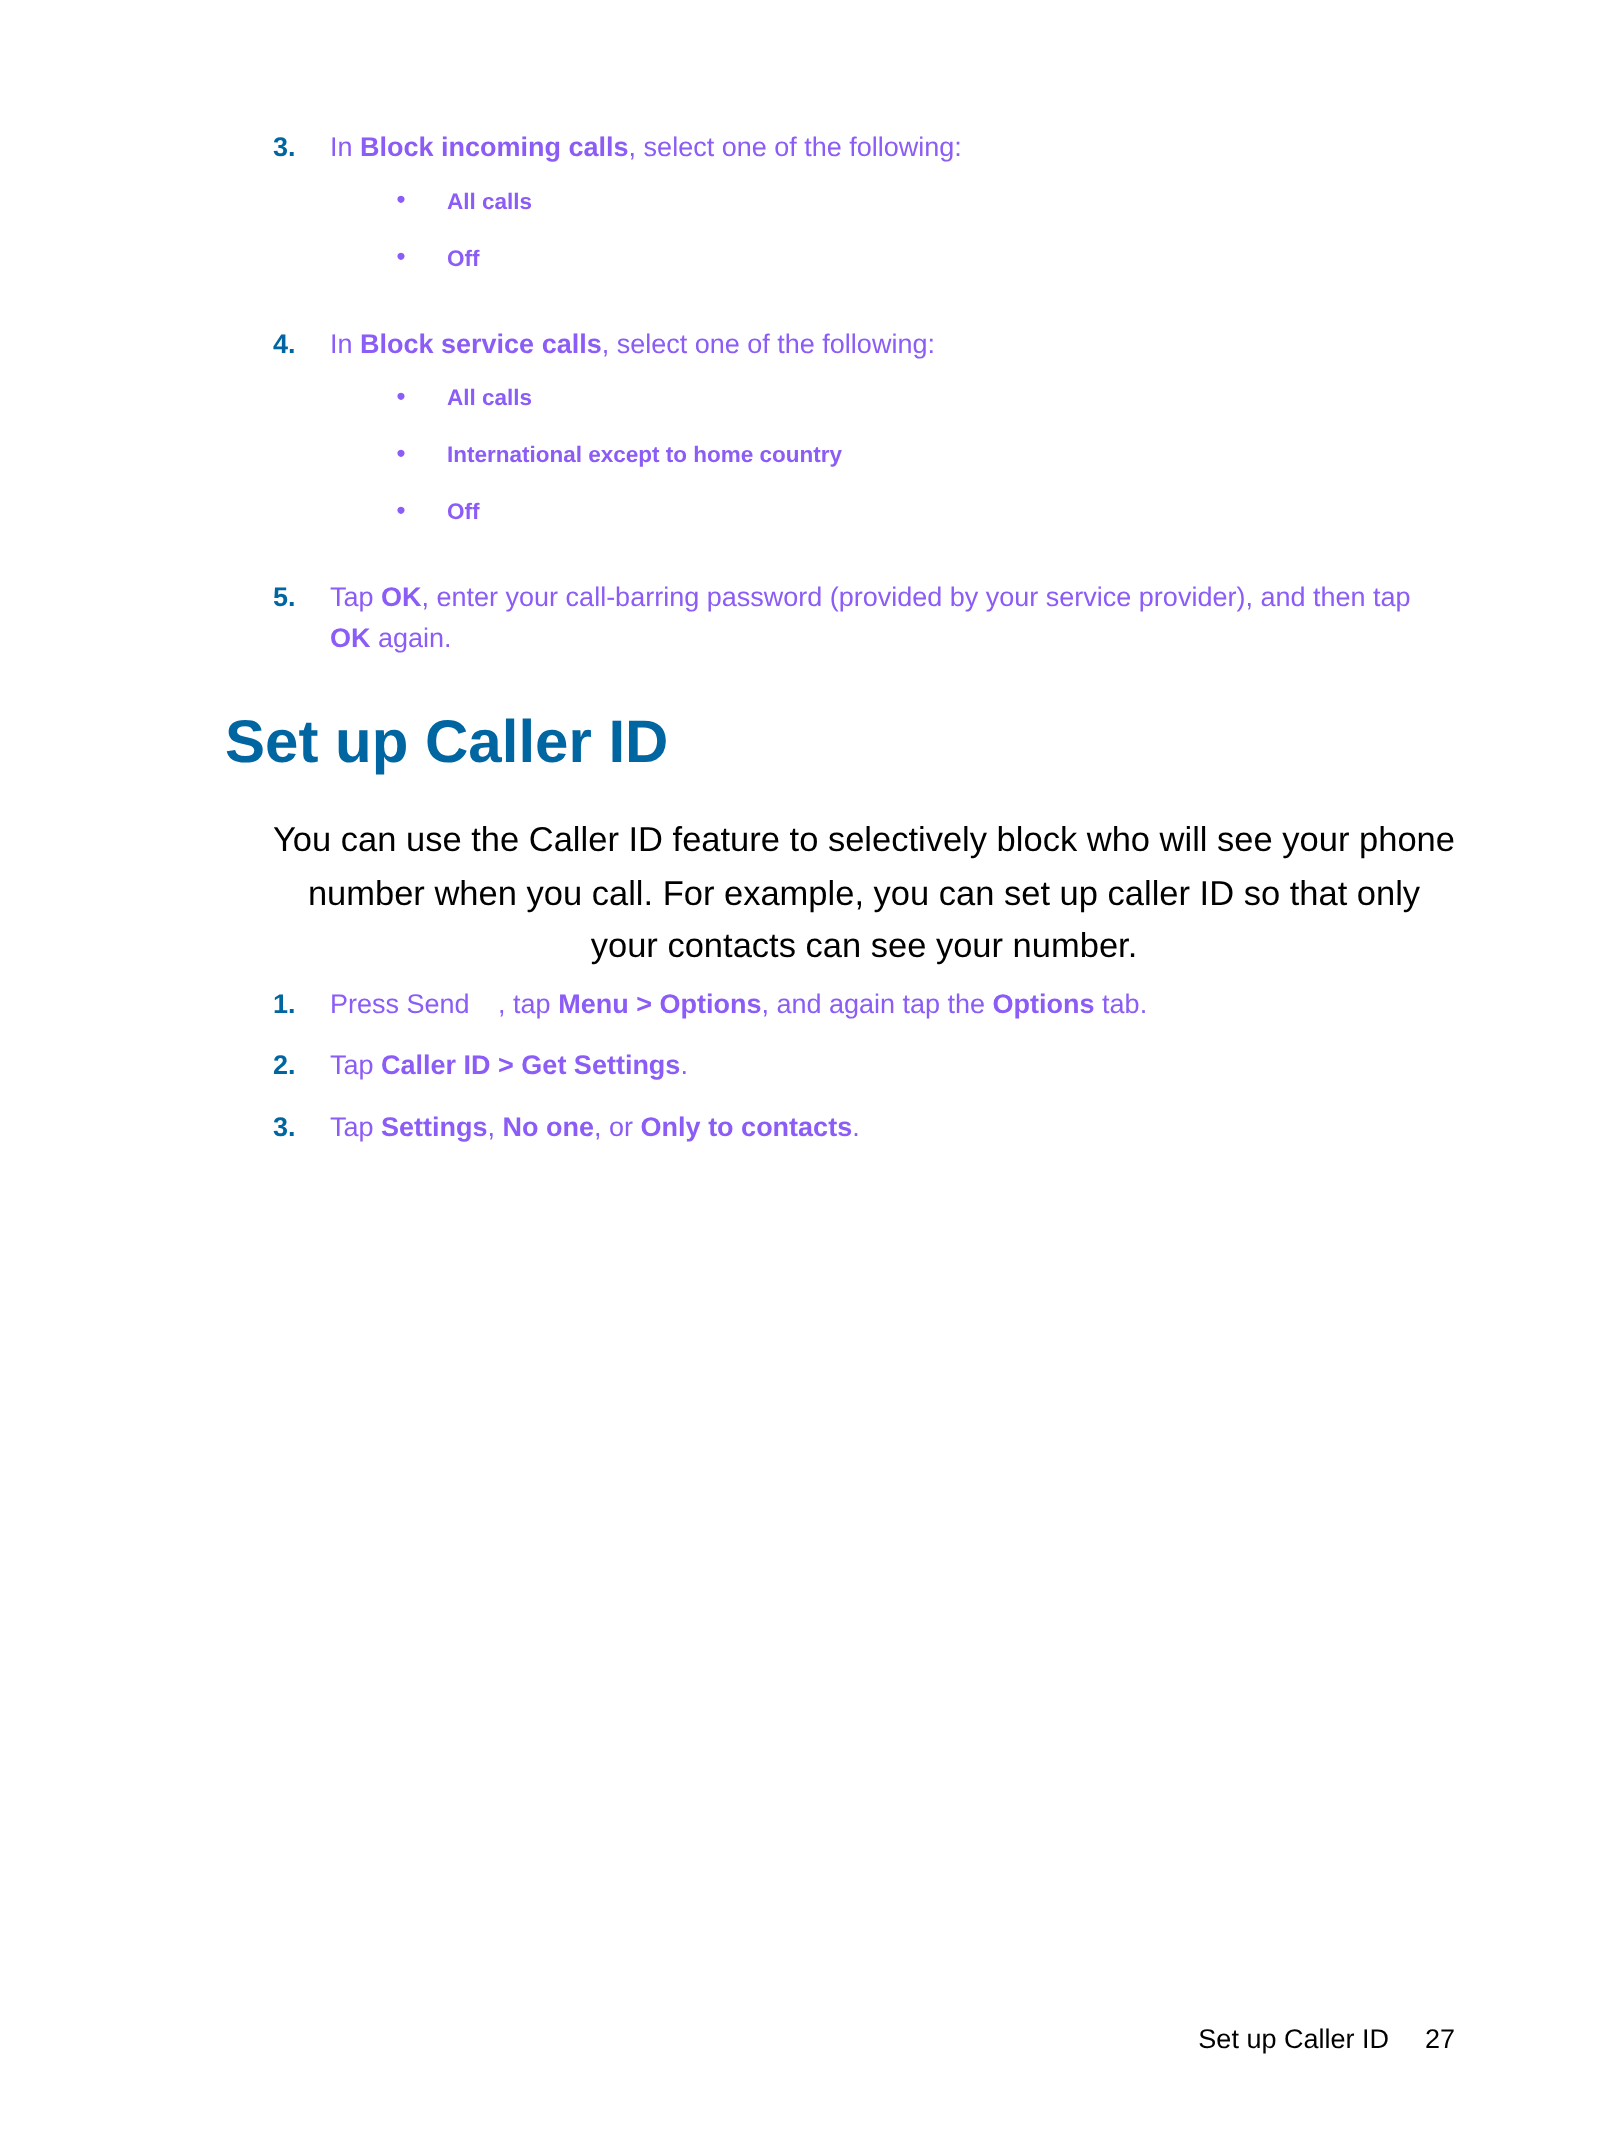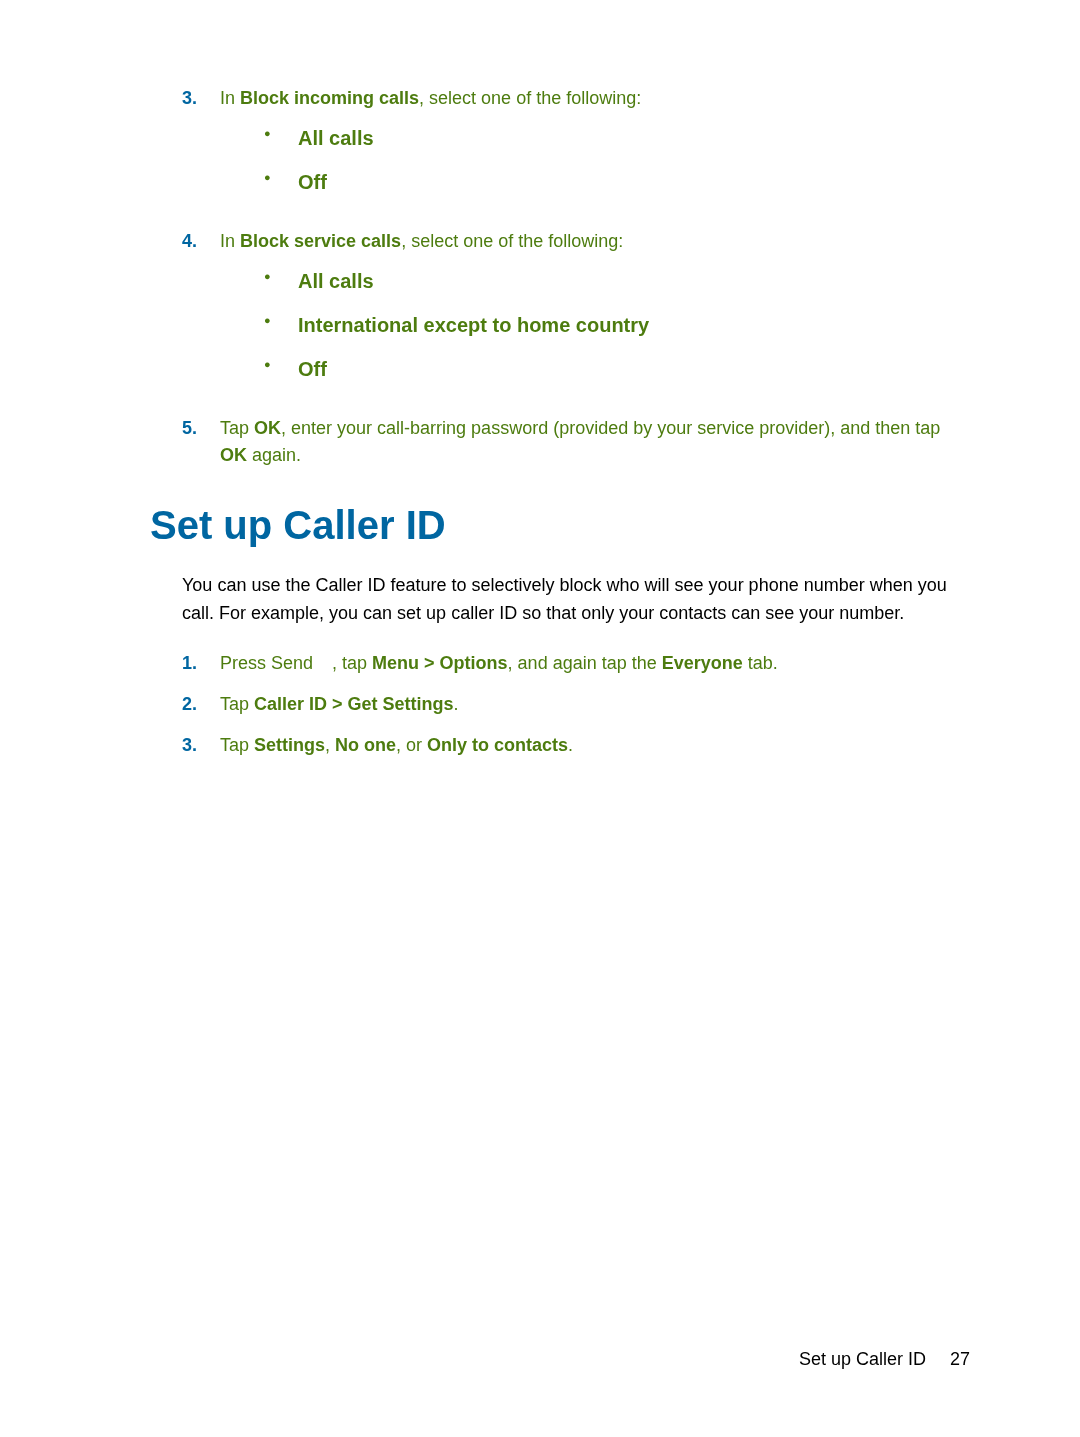--- a/index.html
+++ b/index.html
@@ -27,34 +27,34 @@
     }
     .step-num {
       color: #0066a1;
       font-weight: 800;
       width: 38px;
       flex-shrink: 0;
       font-family: Arial, Helvetica, sans-serif;
     }
     .step-body {
       flex: 1;
-      color: #4d7c0f;
+      color: #8b5cf6;
       font-family: Arial, Helvetica, sans-serif;
     }
     .step-body .light { font-weight: 400; }
     .step-body .bold { font-weight: 800; }
     .sublist {
       list-style: none;
       padding: 0;
       margin: 14px 0 10px 44px;
     }
     .sublist li {
       position: relative;
       padding-left: 34px;
-      font-size: 20px;
+      font-size: 15px;
       font-weight: 800;
       margin-bottom: 20px;
       line-height: 1.2;
     }
     .sublist li::before {
       content: "●";
       position: absolute;
       left: 0;
       top: 1px;
       font-size: 11px;
@@ -62,24 +62,25 @@
     }
     .ordered-content { margin-left: 32px; }
     h2.section {
       color: #0066a1;
       font-weight: 800;
       font-size: 40px;
       margin: 34px 0 24px -32px;
       font-family: Arial, Helvetica, sans-serif;
     }
     .para {
-      font-size: 18px;
+      font-size: 23px;
       line-height: 1.55;
-      margin: 0 0 22px 0;
+      margin: 0 0 7px 0;
       font-family: Arial, Helvetica, sans-serif;
+      text-align: center;
     }
     .footer {
       position: absolute;
       bottom: 67px;
       right: 110px;
       font-size: 18px;
     }
     .footer .sec-label { margin-right: 24px; }
     .icon-slot {
       display: inline-block;
@@ -122,21 +123,21 @@
       </div>
     </div>
 
     <h2 class="section">Set up Caller ID</h2>
 
     <p class="para">You can use the Caller ID feature to selectively block who will see your phone number when you call. For example, you can set up caller ID so that only your contacts can see your number.</p>
 
     <div class="step">
       <div class="step-num">1.</div>
       <div class="step-body">
-        <span class="light">Press Send </span><span class="icon-slot"></span><span class="light">, tap </span><span class="bold">Menu &gt; Options</span><span class="light">, and again tap the </span><span class="bold">Everyone</span><span class="light"> tab.</span>
+        <span class="light">Press Send </span><span class="icon-slot"></span><span class="light">, tap </span><span class="bold">Menu &gt; Options</span><span class="light">, and again tap the </span><span class="bold">Options</span><span class="light"> tab.</span>
       </div>
     </div>
 
     <div class="step">
       <div class="step-num">2.</div>
       <div class="step-body">
         <span class="light">Tap </span><span class="bold">Caller ID &gt; Get Settings</span><span class="light">.</span>
       </div>
     </div>
 

